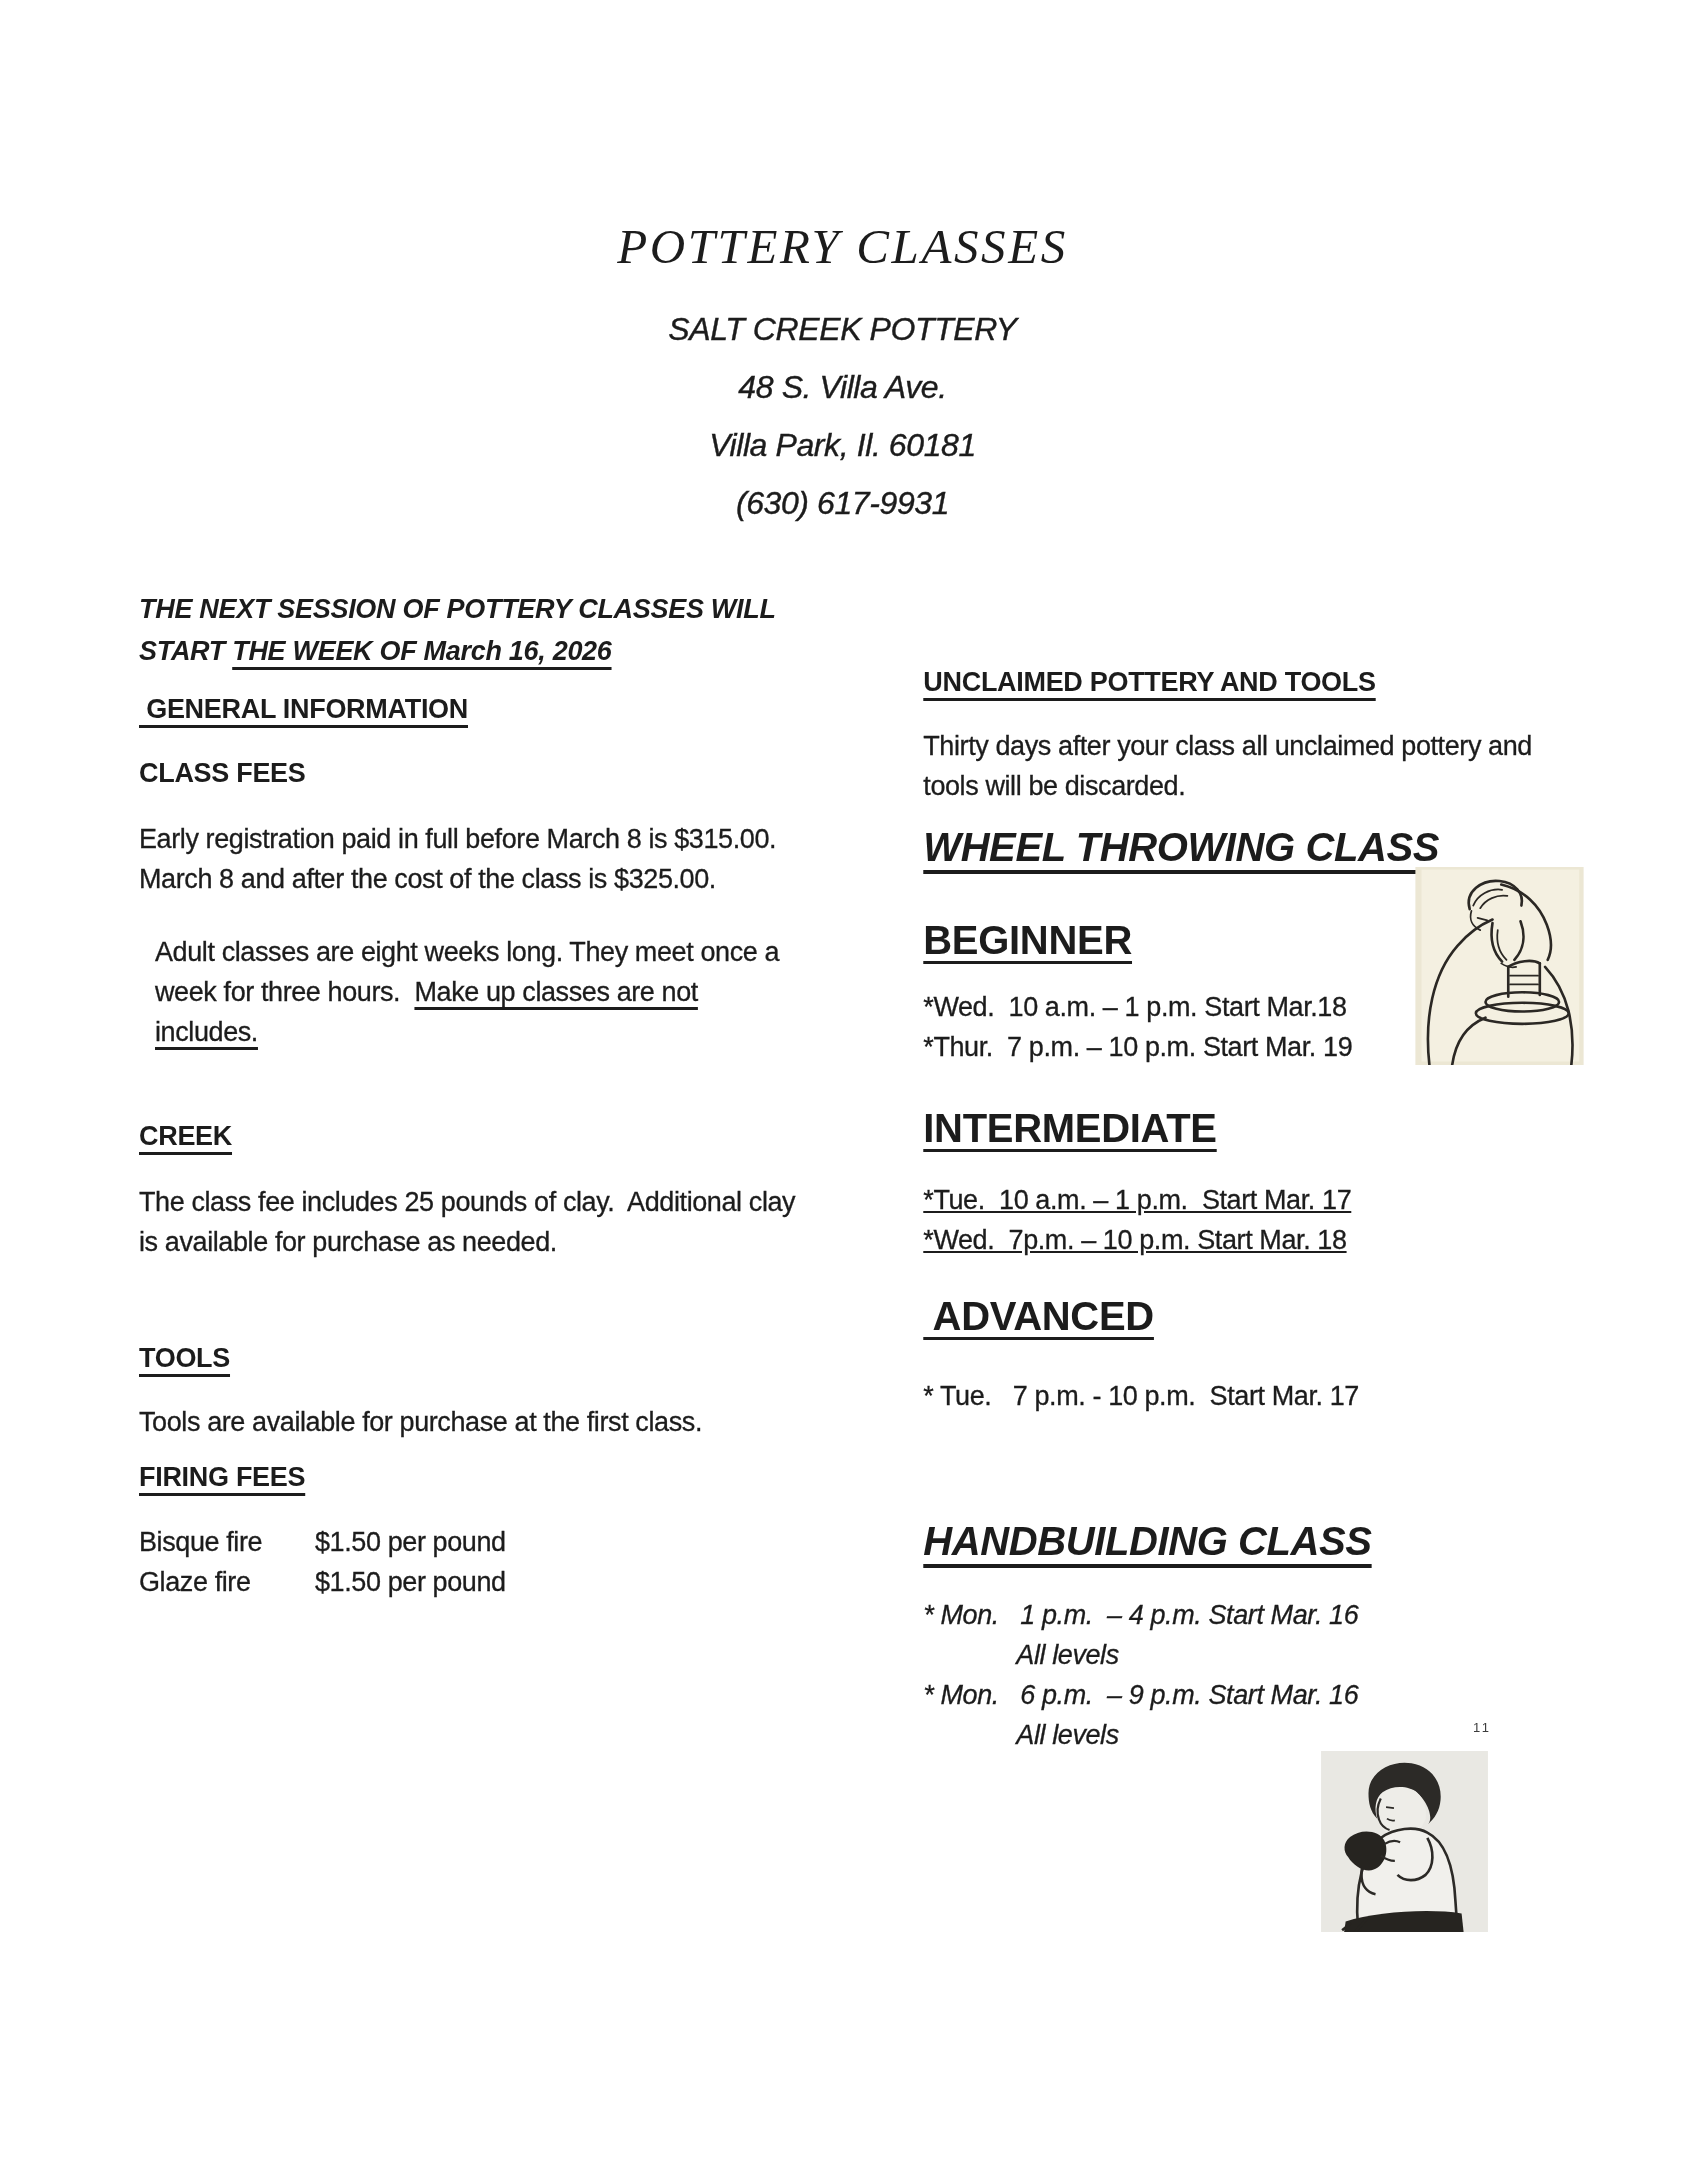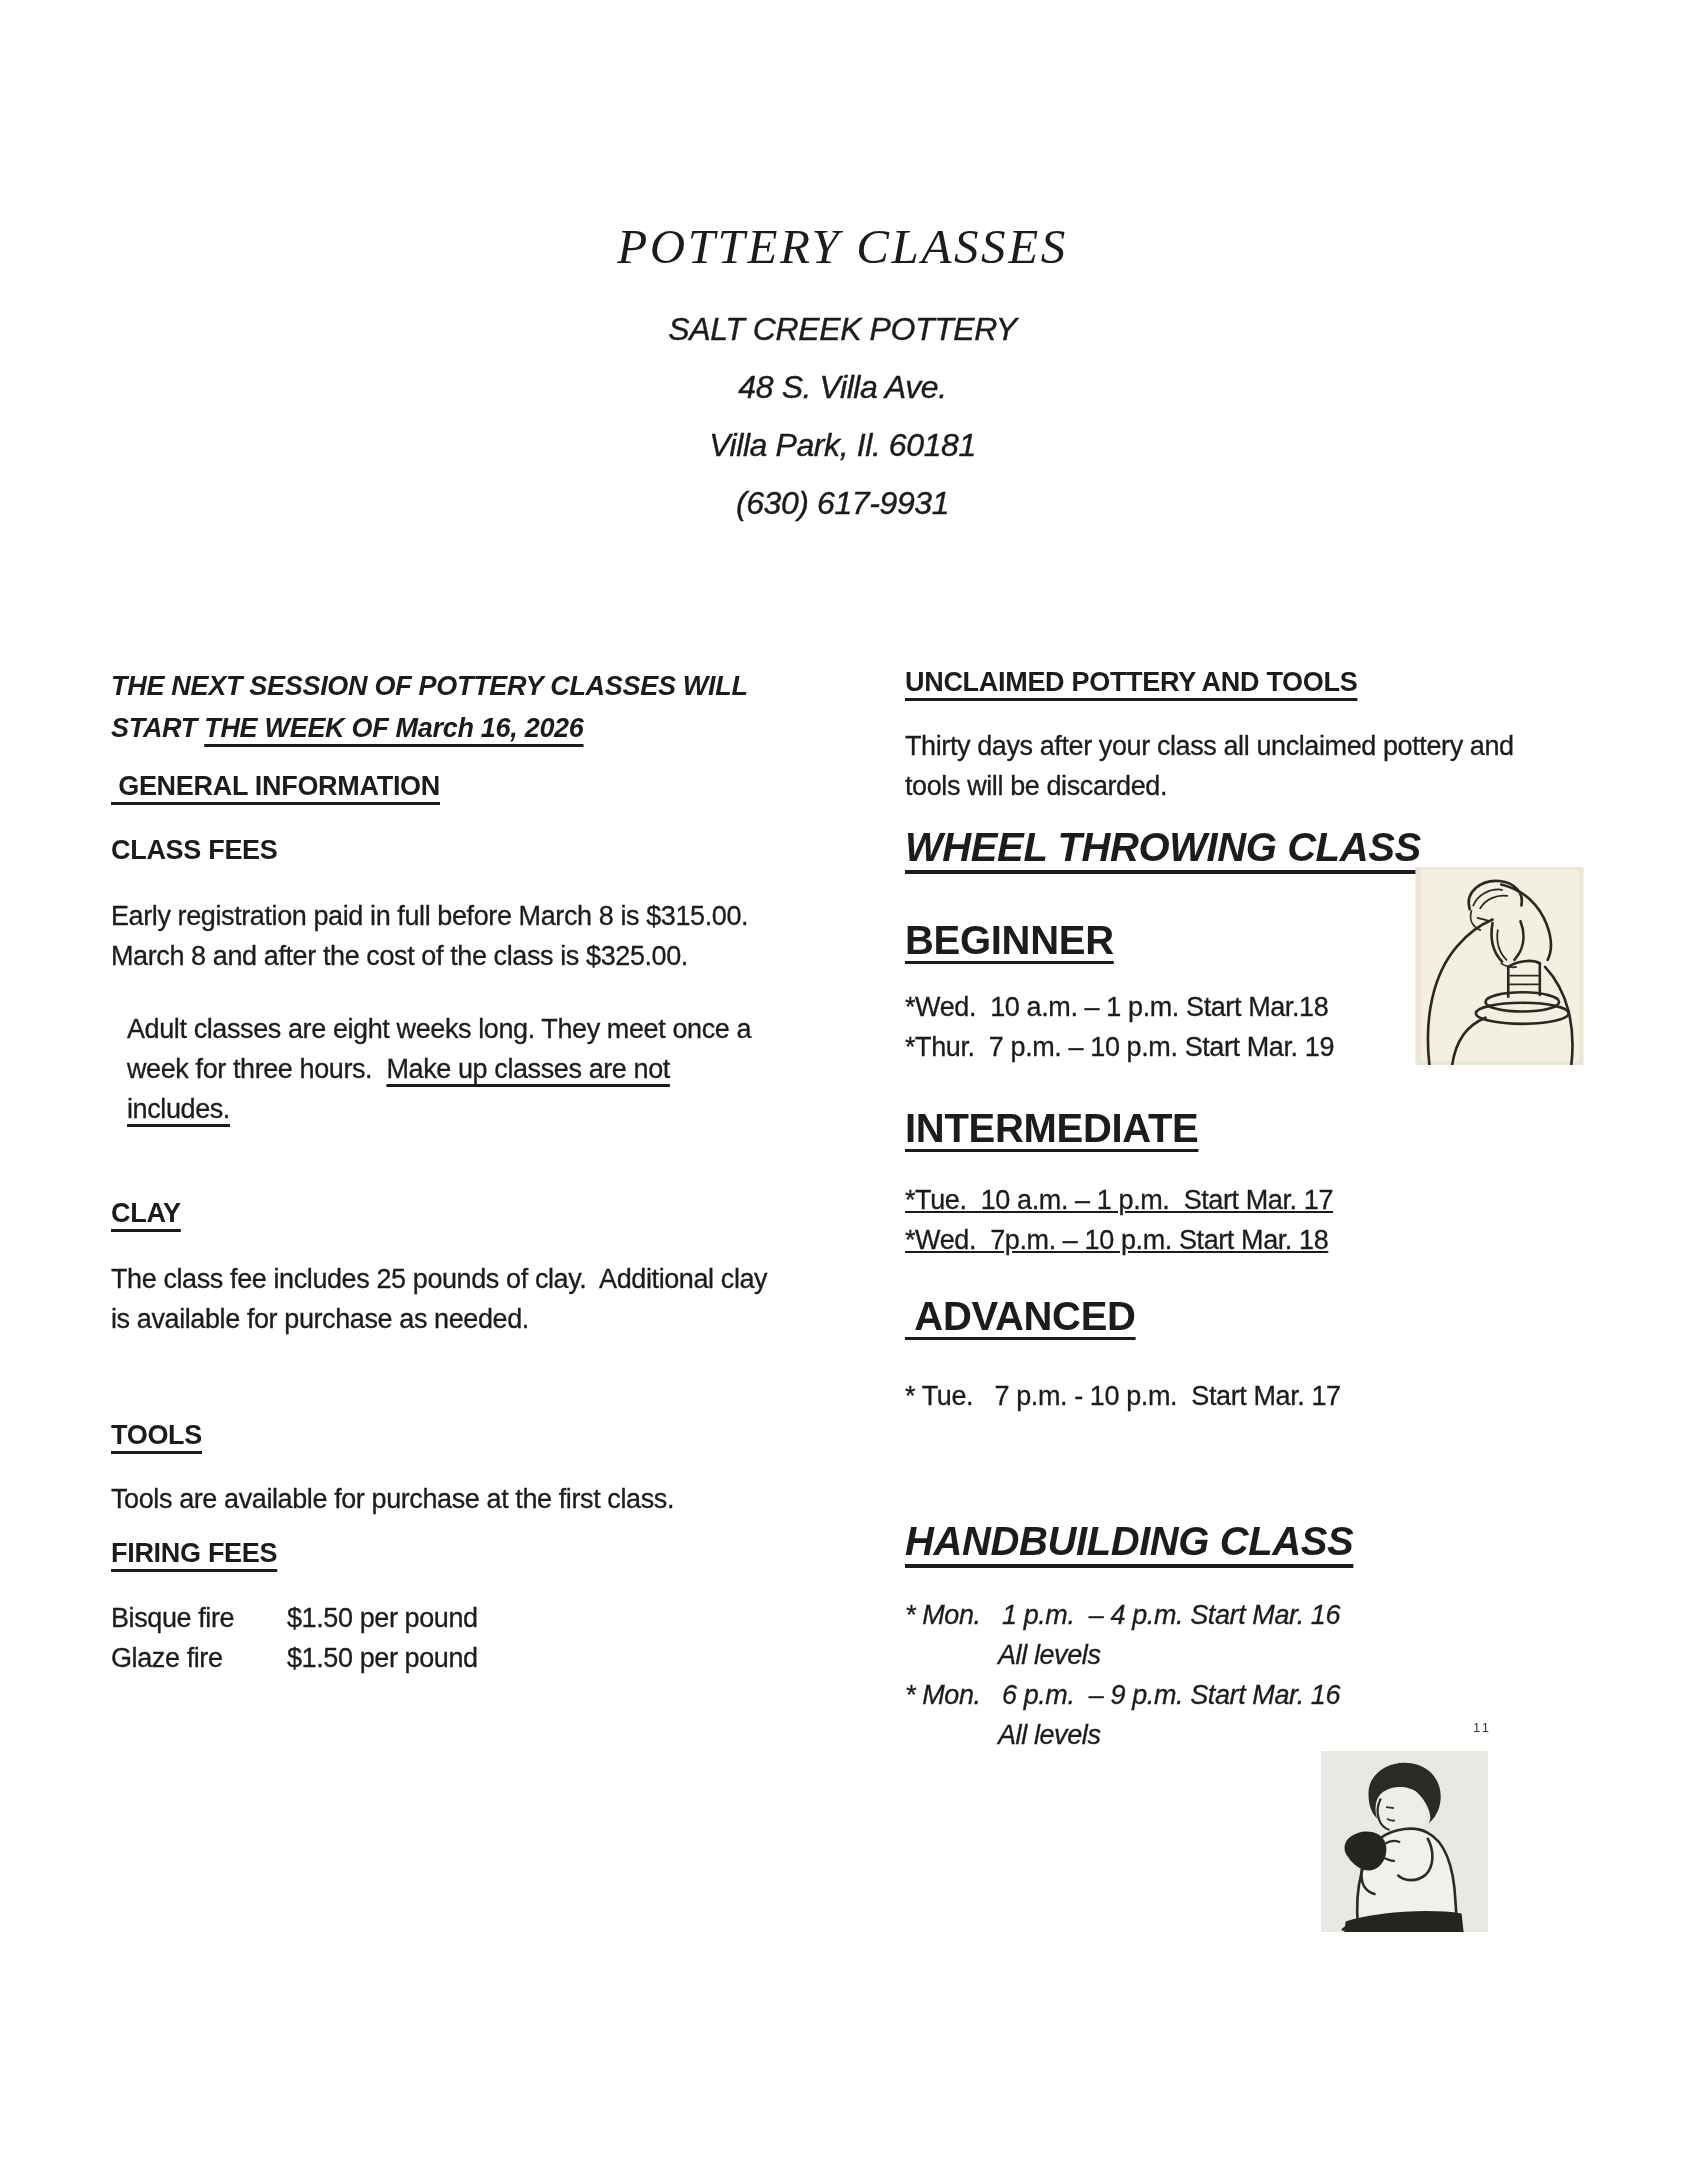--- a/index.html
+++ b/index.html
@@ -22,21 +22,21 @@
     font-weight:400;
   }
   .subtitle-block { margin-top:23px; }
   .sub-line {
     font-style:italic;
     font-size:32px; line-height:58px;
     letter-spacing:-0.4px;
     -webkit-text-stroke:0.4px #1c1c1c;
   }
   
-  .cols { display:flex; align-items:center; margin-top:56px; }
+  .cols { display:flex; align-items:flex-start; margin-top:56px;padding-left:28px; }
   .col-left  { margin-left:111px; width:729px; }
   .col-right { margin-left:65px;  width:772px; padding-top:77px; }
 
   .line, .pre { white-space:pre; }
   .body-text {
     font-size:27px; line-height:40px;
     letter-spacing:-0.4px;
     -webkit-text-stroke:0.3px #1c1c1c;
   }
   .u { text-decoration:underline; text-decoration-thickness:2.6px; text-underline-offset:6.1px; }
@@ -136,21 +136,21 @@
         <div class="line">Early registration paid in full before March 8 is $315.00.</div>
         <div class="line">March 8 and after the cost of the class is $325.00.</div>
       </div>
 
       <div class="body-text m-p2">
         <div class="line">Adult classes are eight weeks long. They meet once a</div>
         <div class="line"><span>week for three hours.  </span><span class="u">Make up classes are not</span></div>
         <div class="line"><span class="u">includes.</span></div>
       </div>
 
-      <div class="h-section u m-clay">CLAY</div>
+      <div class="h-section u m-clay">CREEK</div>
 
       <div class="body-text m-p3">
         <div class="line">The class fee includes 25 pounds of clay.  Additional clay</div>
         <div class="line">is available for purchase as needed.</div>
       </div>
 
       <div class="h-section u m-tools">TOOLS</div>
 
       <div class="body-text m-p4">
         <div class="line">Tools are available for purchase at the first class.</div>

